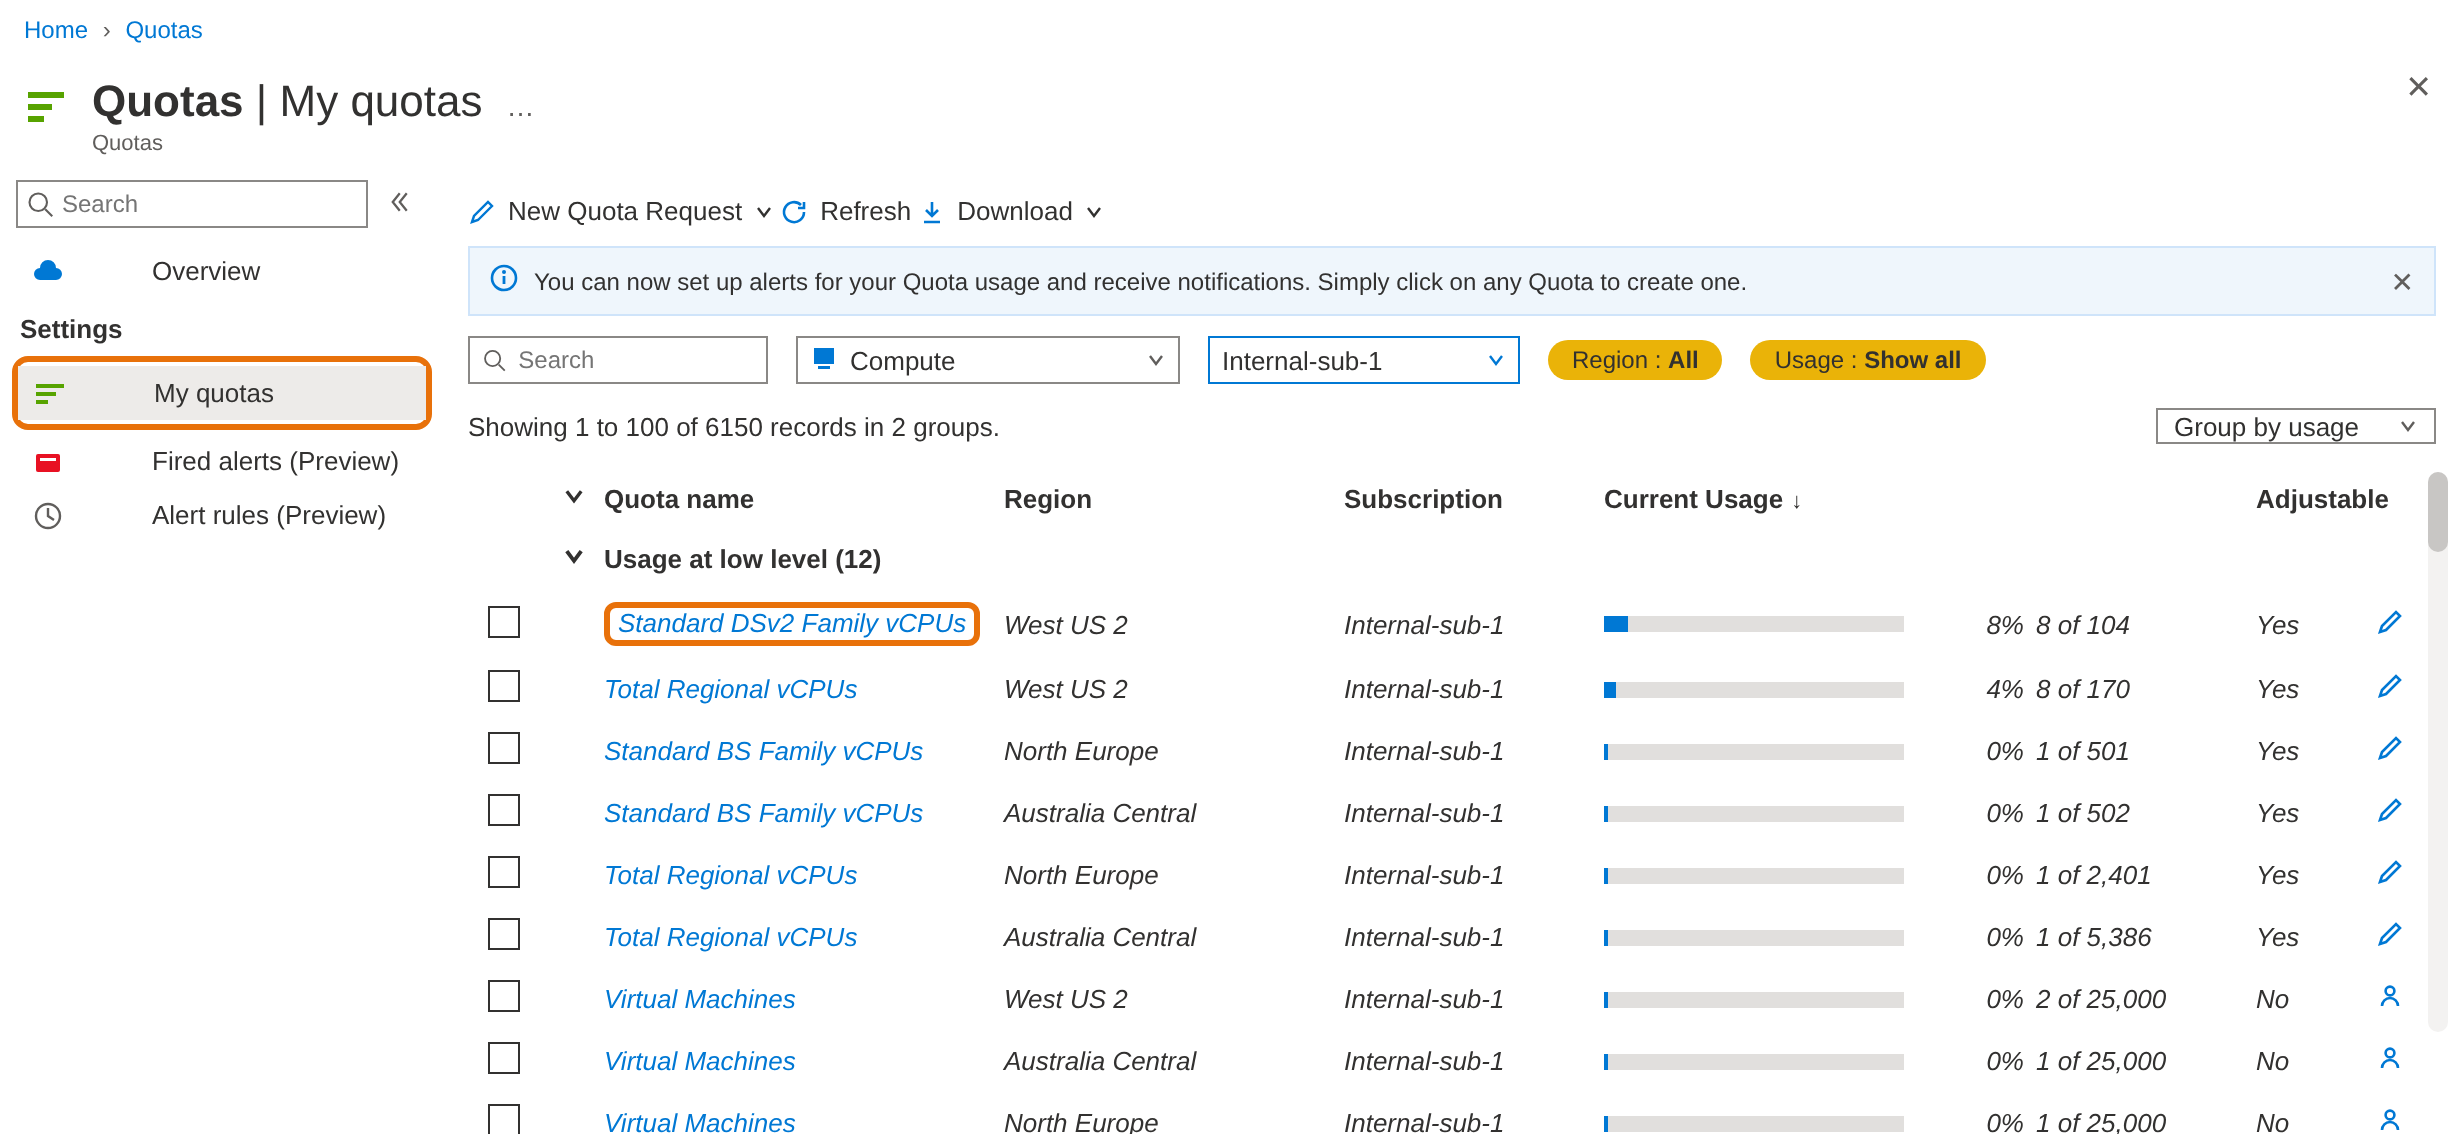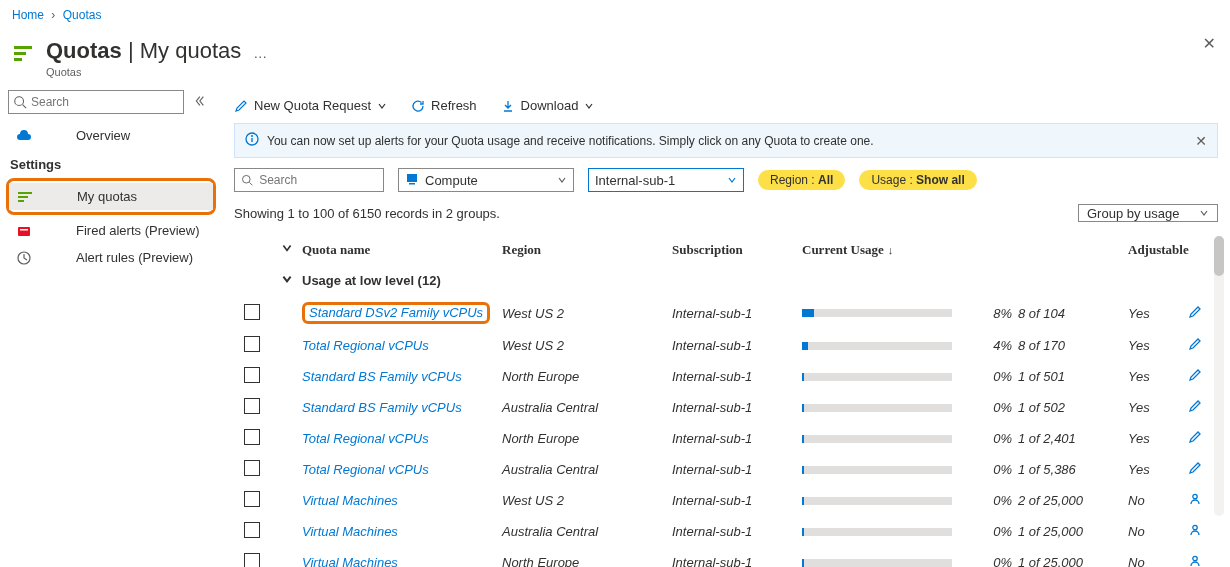--- a/index.html
+++ b/index.html
@@ -21,37 +21,37 @@
 .search-box { display: flex; align-items: center; border: 1px solid #8a8886; width: 176px; height: 24px; padding: 0 4px; background: #fff; }
 .search-box svg { flex-shrink: 0; }
 .search-box input { border: none; outline: none; font-size: 12px; margin-left: 4px; width: 100%; }
 .collapse-btn { margin-left: 8px; color: #605e5c; cursor: pointer; }
 .nav-item { display: flex; align-items: center; padding: 6px 8px; cursor: pointer; font-size: 13px; gap: 36px; }
 .nav-item.active { background: #edebe9; }
 .nav-item .ic { width: 16px; margin-right: 8px; display: flex; align-items: center; justify-content: center; }
 .nav-section { font-size: 13px; font-weight: 600; padding: 8px 8px 4px 2px; }
 .highlight-box { border: 3px solid #e8710a; border-radius: 8px; padding: 2px 0; margin: 2px 0 2px -2px; }
 .content { flex: 1; padding: 0 12px 12px 18px; min-width: 0; }
-.toolbar { display: flex; gap: 24px; padding: 8px 0 10px 0; }
+.toolbar { display: flex; gap: 3px; padding: 8px 0 10px 0; }
 .toolbar-btn { display: flex; align-items: center; gap: 6px; color: #323130; cursor: pointer; font-size: 13px; }
 .toolbar-btn svg { color: #0078d4; }
 .info-banner { display: flex; align-items: center; background: #eff6fc; border: 1px solid #cfe4fa; padding: 8px 10px; font-size: 12px; position: relative; }
 .info-banner .ic { margin-right: 8px; color: #0078d4; }
 .info-banner .close { position: absolute; right: 10px; color: #605e5c; cursor: pointer; font-size: 14px; }
 .filter-row { display: flex; align-items: center; gap: 14px; margin-top: 10px; flex-wrap: nowrap; }
 .filter-input { display: flex; align-items: center; border: 1px solid #8a8886; height: 24px; padding: 0 6px; background: #fff; }
 .filter-input input { border: none; outline: none; font-size: 12px; width: 100%; }
 .filter-dropdown { display: flex; align-items: center; border: 1px solid #8a8886; height: 24px; padding: 0 6px; background: #fff; justify-content: space-between; font-size: 13px; }
 .filter-dropdown.highlighted { border: 1px solid #0078d4; }
-.pill { background: #fde047; border-radius: 12px; padding: 3px 12px; font-size: 12px; color: #323130; cursor: pointer; }
+.pill { background: #eab308; border-radius: 12px; padding: 3px 12px; font-size: 12px; color: #323130; cursor: pointer; }
 .pill .b { font-weight: 600; }
 .records-row { display: flex; justify-content: space-between; align-items: center; margin-top: 12px; font-size: 13px; }
 .groupby { border: 1px solid #8a8886; height: 18px; padding: 0 8px; display: flex; align-items: center; justify-content: space-between; width: 140px; font-size: 13px; }
 .table-wrap { margin-top: 14px; position: relative; }
-.thead { display: flex; align-items: center; font-size: 13px; font-weight: 600; padding: 6px 0; border-bottom: 1px solid transparent; font-family: Liberation Serif, serif; }
+.thead { display: flex; align-items: center; font-size: 13px; font-weight: 600; padding: 6px 0; border-bottom: 1px solid transparent; }
 .col-check { width: 38px; padding-left: 10px; }
 .col-chev { width: 30px; text-align: center; }
 .col-name { width: 200px; }
 .col-region { width: 170px; }
 .col-sub { width: 130px; }
 .col-usage-bar { width: 170px; }
 .col-usage-pct { width: 46px; text-align: right; padding-right: 6px; }
 .col-usage-txt { width: 110px; }
 .col-adj { width: 60px; }
 .col-adj-icon { width: 30px; }
@@ -196,21 +196,21 @@
     </div>
 
     <div class="filter-row">
       <div class="filter-input" style="width:150px">
         <svg width="14" height="14" viewBox="0 0 16 16">
             <circle cx="7" cy="7" r="5" stroke="#605e5c" stroke-width="1.2" fill="none"></circle>
             <line x1="11" y1="11" x2="15" y2="15" stroke="#605e5c" stroke-width="1.2"></line>
           </svg>
         <input type="text" style="margin-left: 6px;" placeholder="Search">
       </div>
-      <div class="filter-dropdown" style="width:176px">
+      <div class="filter-dropdown" style="width:192px">
         <span style="display:flex;align-items:center;gap:6px">
           <span><svg width="14" height="14" viewBox="0 0 14 14">
                 <rect x="2" y="2" width="10" height="8" fill="#0078d4"></rect>
                 <rect x="4" y="11" width="6" height="1.5" fill="#0078d4"></rect>
               </svg></span>
           <span>Compute</span>
         </span>
         <svg width="10" height="10" viewBox="0 0 10 10">
             <path d="M2 3 L5 7 L8 3" stroke="#605e5c" stroke-width="1.2" fill="none"></path>
           </svg>

